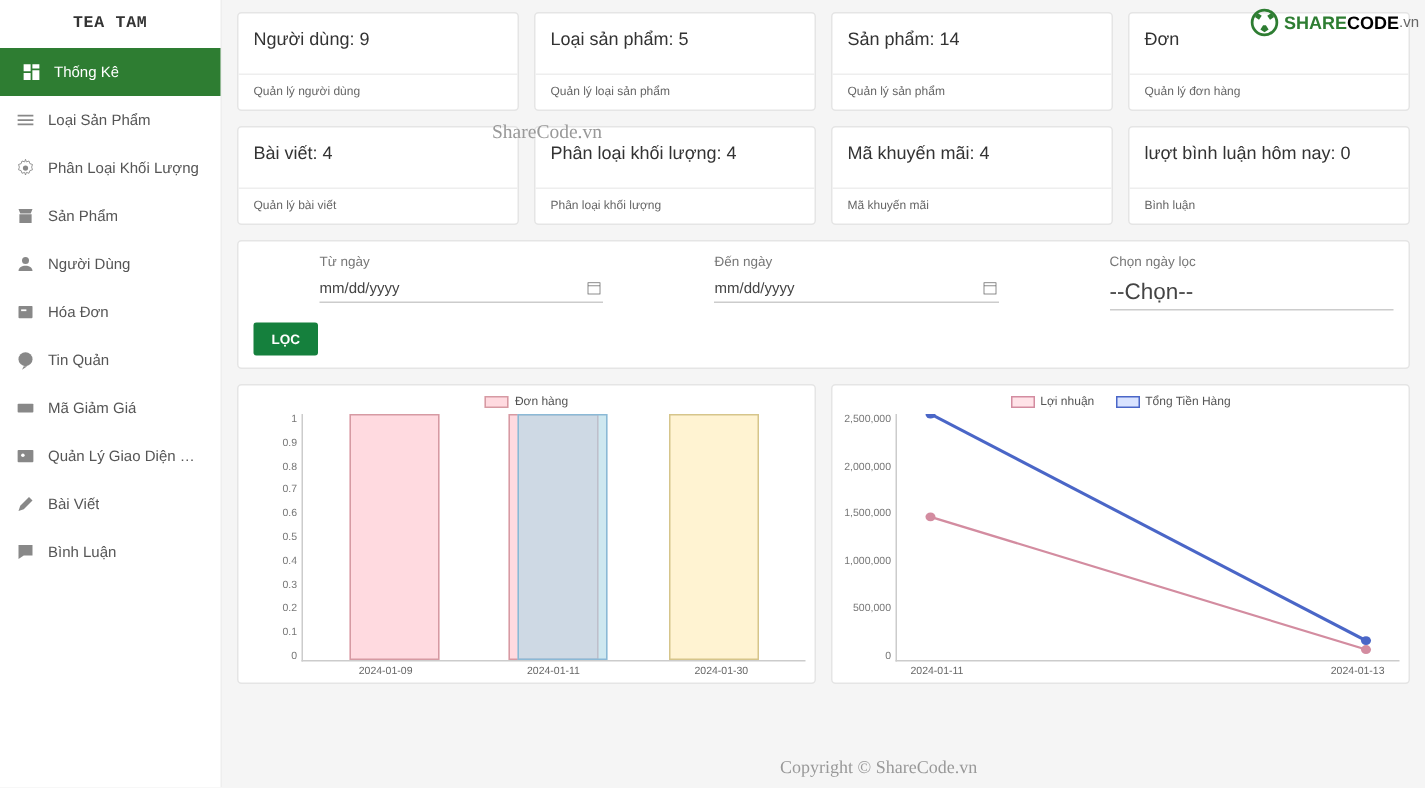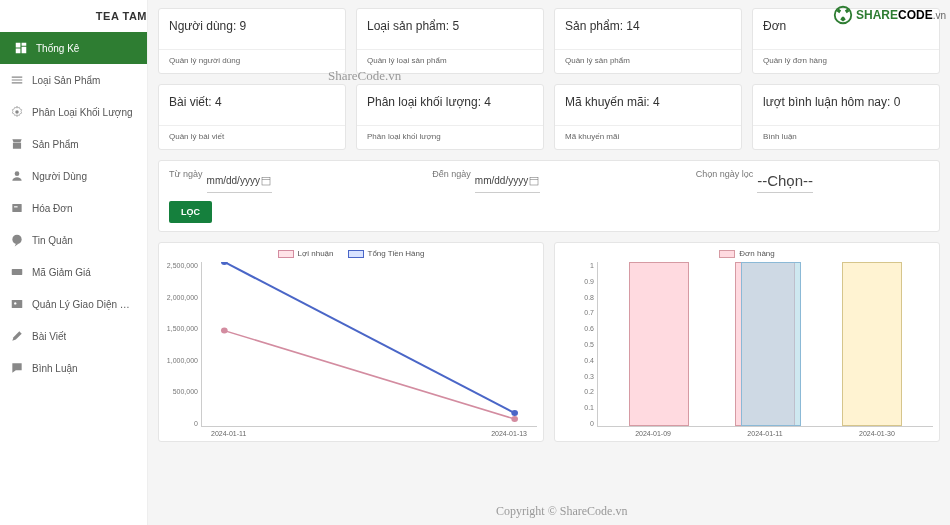--- a/index.html
+++ b/index.html
@@ -1,57 +1,57 @@
 <!DOCTYPE html>
 <html><head>
 <meta charset="utf-8">
 <style>
 * { box-sizing: border-box; margin: 0; padding: 0; }
 html, body { width: 950px; height: 525px; font-family: Arial, sans-serif; background: #f5f5f5; overflow: hidden; }
 .app { display: flex; width: 100%; height: 100%; }
 .sidebar { width: 148px; background: #fff; display: flex; flex-direction: column; border-right: 1px solid #eee; }
-.logo { text-align: right; padding: 10px 0 10px; font-size: 11px; font-weight: 600; color: #333; letter-spacing: 0.5px; }
+.logo { text-align: center; padding: 10px 0 10px; font-size: 11px; font-weight: 600; color: #333; letter-spacing: 0.5px; font-family: Liberation Mono, monospace; }
 .nav { list-style: none; }
 .nav li { display: flex; align-items: center; padding: 9px 10px; font-size: 10px; color: #555; cursor: pointer; gap: 8px; }
 .nav li.active { background: #2e7d32; color: #fff; padding-left: 14px; }
 .nav li .icon { width: 14px; height: 14px; display: inline-flex; align-items: center; justify-content: center; flex-shrink: 0; }
 .nav li .icon svg { width: 14px; height: 14px; fill: #888; }
 .nav li.active .icon svg { fill: #fff; }
 .nav li span.label { white-space: nowrap; overflow: hidden; text-overflow: ellipsis; }
 
 .main { flex: 1; padding: 8px 10px 8px 10px; overflow-y: auto; position: relative; }
 
 .cards { display: grid; grid-template-columns: repeat(4, 1fr); gap: 10px; margin-bottom: 10px; }
 .card { background: #fff; border: 1px solid #e5e5e5; border-radius: 3px; padding: 10px 10px 8px; }
 .card-title { font-size: 12px; color: #333; margin-bottom: 16px; font-weight: 400; }
 .card-sub { font-size: 8px; color: #666; border-top: 1px solid #eee; padding-top: 6px; margin: 0 -10px -8px; padding-left: 10px; padding-bottom: 8px; }
 
 .filters { background: #fff; border: 1px solid #e5e5e5; border-radius: 3px; padding: 8px 10px; margin-bottom: 10px; }
 .filter-row { display: flex; gap: 30px; margin-bottom: 8px; }
-.filter-col { flex: 1; display: flex; flex-direction: row; gap: 4px; }
+.filter-col { flex: 1; display: flex; flex-direction: column; gap: 4px; margin-left: 44px; }
 .filter-col label { font-size: 9px; color: #777; }
 .date-input { display: flex; align-items: center; border-bottom: 1px solid #ccc; padding: 3px 0; font-size: 10px; color: #444; justify-content: space-between; }
 .date-input .cal { width: 12px; height: 12px; }
 .filter-select { border: none; border-bottom: 1px solid #ccc; background: transparent; font-size: 15px; color: #444; padding: 3px 0; }
 .filter-btn { background: #15803d; color: #fff; border: none; padding: 6px 12px; font-size: 9px; border-radius: 2px; cursor: pointer; font-weight: 600; }
 
 .charts { display: flex; gap: 10px; }
 .chart-box { flex: 1; background: #fff; border: 1px solid #e5e5e5; border-radius: 3px; padding: 6px 6px 4px; }
 .legend { display: flex; justify-content: center; gap: 14px; font-size: 8px; color: #555; margin-bottom: 4px; }
 .legend .item { display: flex; align-items: center; gap: 4px; }
 .legend .sw { width: 16px; height: 8px; border: 1px solid #999; }
 .chart-area { position: relative; height: 165px; display: flex; }
 .y-axis { display: flex; flex-direction: column; justify-content: space-between; font-size: 7px; color: #777; width: 36px; text-align: right; padding-right: 3px; }
 .plot { flex: 1; position: relative; border-left: 1px solid #ccc; border-bottom: 1px solid #ccc; }
 .bars { position: absolute; inset: 0; display: flex; justify-content: space-around; align-items: flex-end; padding: 0 8px; }
 .bar { width: 60px; height: 100%; border: 1px solid #999; }
 .x-axis { display: flex; justify-content: space-around; font-size: 7px; color: #666; padding-left: 36px; margin-top: 3px; }
 
-.watermark-top { position: absolute; top: 68px; left: 180px; font-family: Georgia, serif; font-size: 13px; color: #999; pointer-events: none; }
-.watermark-bot { position: absolute; bottom: 6px; left: 348px; font-family: Georgia, serif; font-size: 12px; color: #999; pointer-events: none; }
+.watermark-top { position: absolute; top: 80px; left: 180px; font-family: Georgia, serif; font-size: 13px; color: #999; pointer-events: none; }
+.watermark-bot { position: absolute; bottom: 6px; left: 372px; font-family: Georgia, serif; font-size: 12px; color: #999; pointer-events: none; }
 .sharecode-logo { position: absolute; top: 4px; right: 4px; display: flex; align-items: center; font-size: 12px; font-weight: bold; }
 .sharecode-logo .ring { width: 22px; height: 22px; margin-right: 2px; }
 .sc-green { color: #2e7d32; }
 .sc-gray { color: #666; font-weight: 400; font-size: 10px; }
 
 svg.line-plot { position: absolute; inset: 0; width: 100%; height: 100%; }
 </style>
 </head>
 <body>
 
@@ -225,57 +225,20 @@
         </div>
         <div class="filter-col">
           <label>Chọn ngày lọc</label>
           <div class="filter-select">--Chọn--</div>
         </div>
       </div>
       <button class="filter-btn">LỌC</button>
     </div>
 
     <div class="charts">
-
-      <div class="chart-box">
-        <div class="legend">
-          <div class="item">
-              <span class="sw" style="background:rgba(255,200,210,0.5);border-color:#d38ca0"></span>
-              <span>Lợi nhuận</span>
-            </div>
-          <div class="item">
-              <span class="sw" style="background:rgba(180,200,255,0.5);border-color:#4a66c7"></span>
-              <span>Tổng Tiền Hàng</span>
-            </div>
-        </div>
-        <div class="chart-area">
-          <div class="y-axis">
-            <span>2,500,000</span>
-              <span>2,000,000</span>
-              <span>1,500,000</span>
-              <span>1,000,000</span>
-              <span>500,000</span>
-              <span>0</span>
-          </div>
-          <div class="plot">
-            <svg class="line-plot" viewBox="0 0 300 165" preserveAspectRatio="none">
-              <polyline points="20,0 280,152" fill="none" stroke="#4a66c7" stroke-width="2"></polyline>
-              <polyline points="20,69 280,158" fill="none" stroke="#d38ca0" stroke-width="1.5"></polyline>
-              <circle cx="20" cy="0" r="3" fill="#4a66c7"></circle>
-                <circle cx="280" cy="152" r="3" fill="#4a66c7"></circle>
-              <circle cx="20" cy="69" r="3" fill="#d38ca0"></circle>
-                <circle cx="280" cy="158" r="3" fill="#d38ca0"></circle>
-            </svg>
-          </div>
-        </div>
-        <div class="x-axis" style="justify-content:space-between;padding:0 10px 0 46px">
-          <span>2024-01-11</span>
-          <span>2024-01-13</span>
-        </div>
-      </div>
 
       <div class="chart-box">
         <div class="legend">
           <div class="item">
               <span class="sw" style="background:rgba(255,182,193,0.5);border-color:#d69aa3"></span>
               <span>Đơn hàng</span>
             </div>
         </div>
         <div class="chart-area">
           <div class="y-axis">
@@ -301,18 +264,55 @@
               <div class="bar" style="background:rgba(255,235,180,0.6);border-color:#d6c58b"></div>
             </div>
           </div>
         </div>
         <div class="x-axis">
           <span>2024-01-09</span>
           <span>2024-01-11</span>
           <span>2024-01-30</span>
         </div>
       </div>
+
+      <div class="chart-box">
+        <div class="legend">
+          <div class="item">
+              <span class="sw" style="background:rgba(255,200,210,0.5);border-color:#d38ca0"></span>
+              <span>Lợi nhuận</span>
+            </div>
+          <div class="item">
+              <span class="sw" style="background:rgba(180,200,255,0.5);border-color:#4a66c7"></span>
+              <span>Tổng Tiền Hàng</span>
+            </div>
+        </div>
+        <div class="chart-area">
+          <div class="y-axis">
+            <span>2,500,000</span>
+              <span>2,000,000</span>
+              <span>1,500,000</span>
+              <span>1,000,000</span>
+              <span>500,000</span>
+              <span>0</span>
+          </div>
+          <div class="plot">
+            <svg class="line-plot" viewBox="0 0 300 165" preserveAspectRatio="none">
+              <polyline points="20,0 280,152" fill="none" stroke="#4a66c7" stroke-width="2"></polyline>
+              <polyline points="20,69 280,158" fill="none" stroke="#d38ca0" stroke-width="1.5"></polyline>
+              <circle cx="20" cy="0" r="3" fill="#4a66c7"></circle>
+                <circle cx="280" cy="152" r="3" fill="#4a66c7"></circle>
+              <circle cx="20" cy="69" r="3" fill="#d38ca0"></circle>
+                <circle cx="280" cy="158" r="3" fill="#d38ca0"></circle>
+            </svg>
+          </div>
+        </div>
+        <div class="x-axis" style="justify-content:space-between;padding:0 10px 0 46px">
+          <span>2024-01-11</span>
+          <span>2024-01-13</span>
+        </div>
+      </div>
     </div>
 
     <div class="watermark-top">ShareCode.vn</div>
     <div class="watermark-bot">Copyright © ShareCode.vn</div>
   </main>
 </div>
 
 </body></html>

